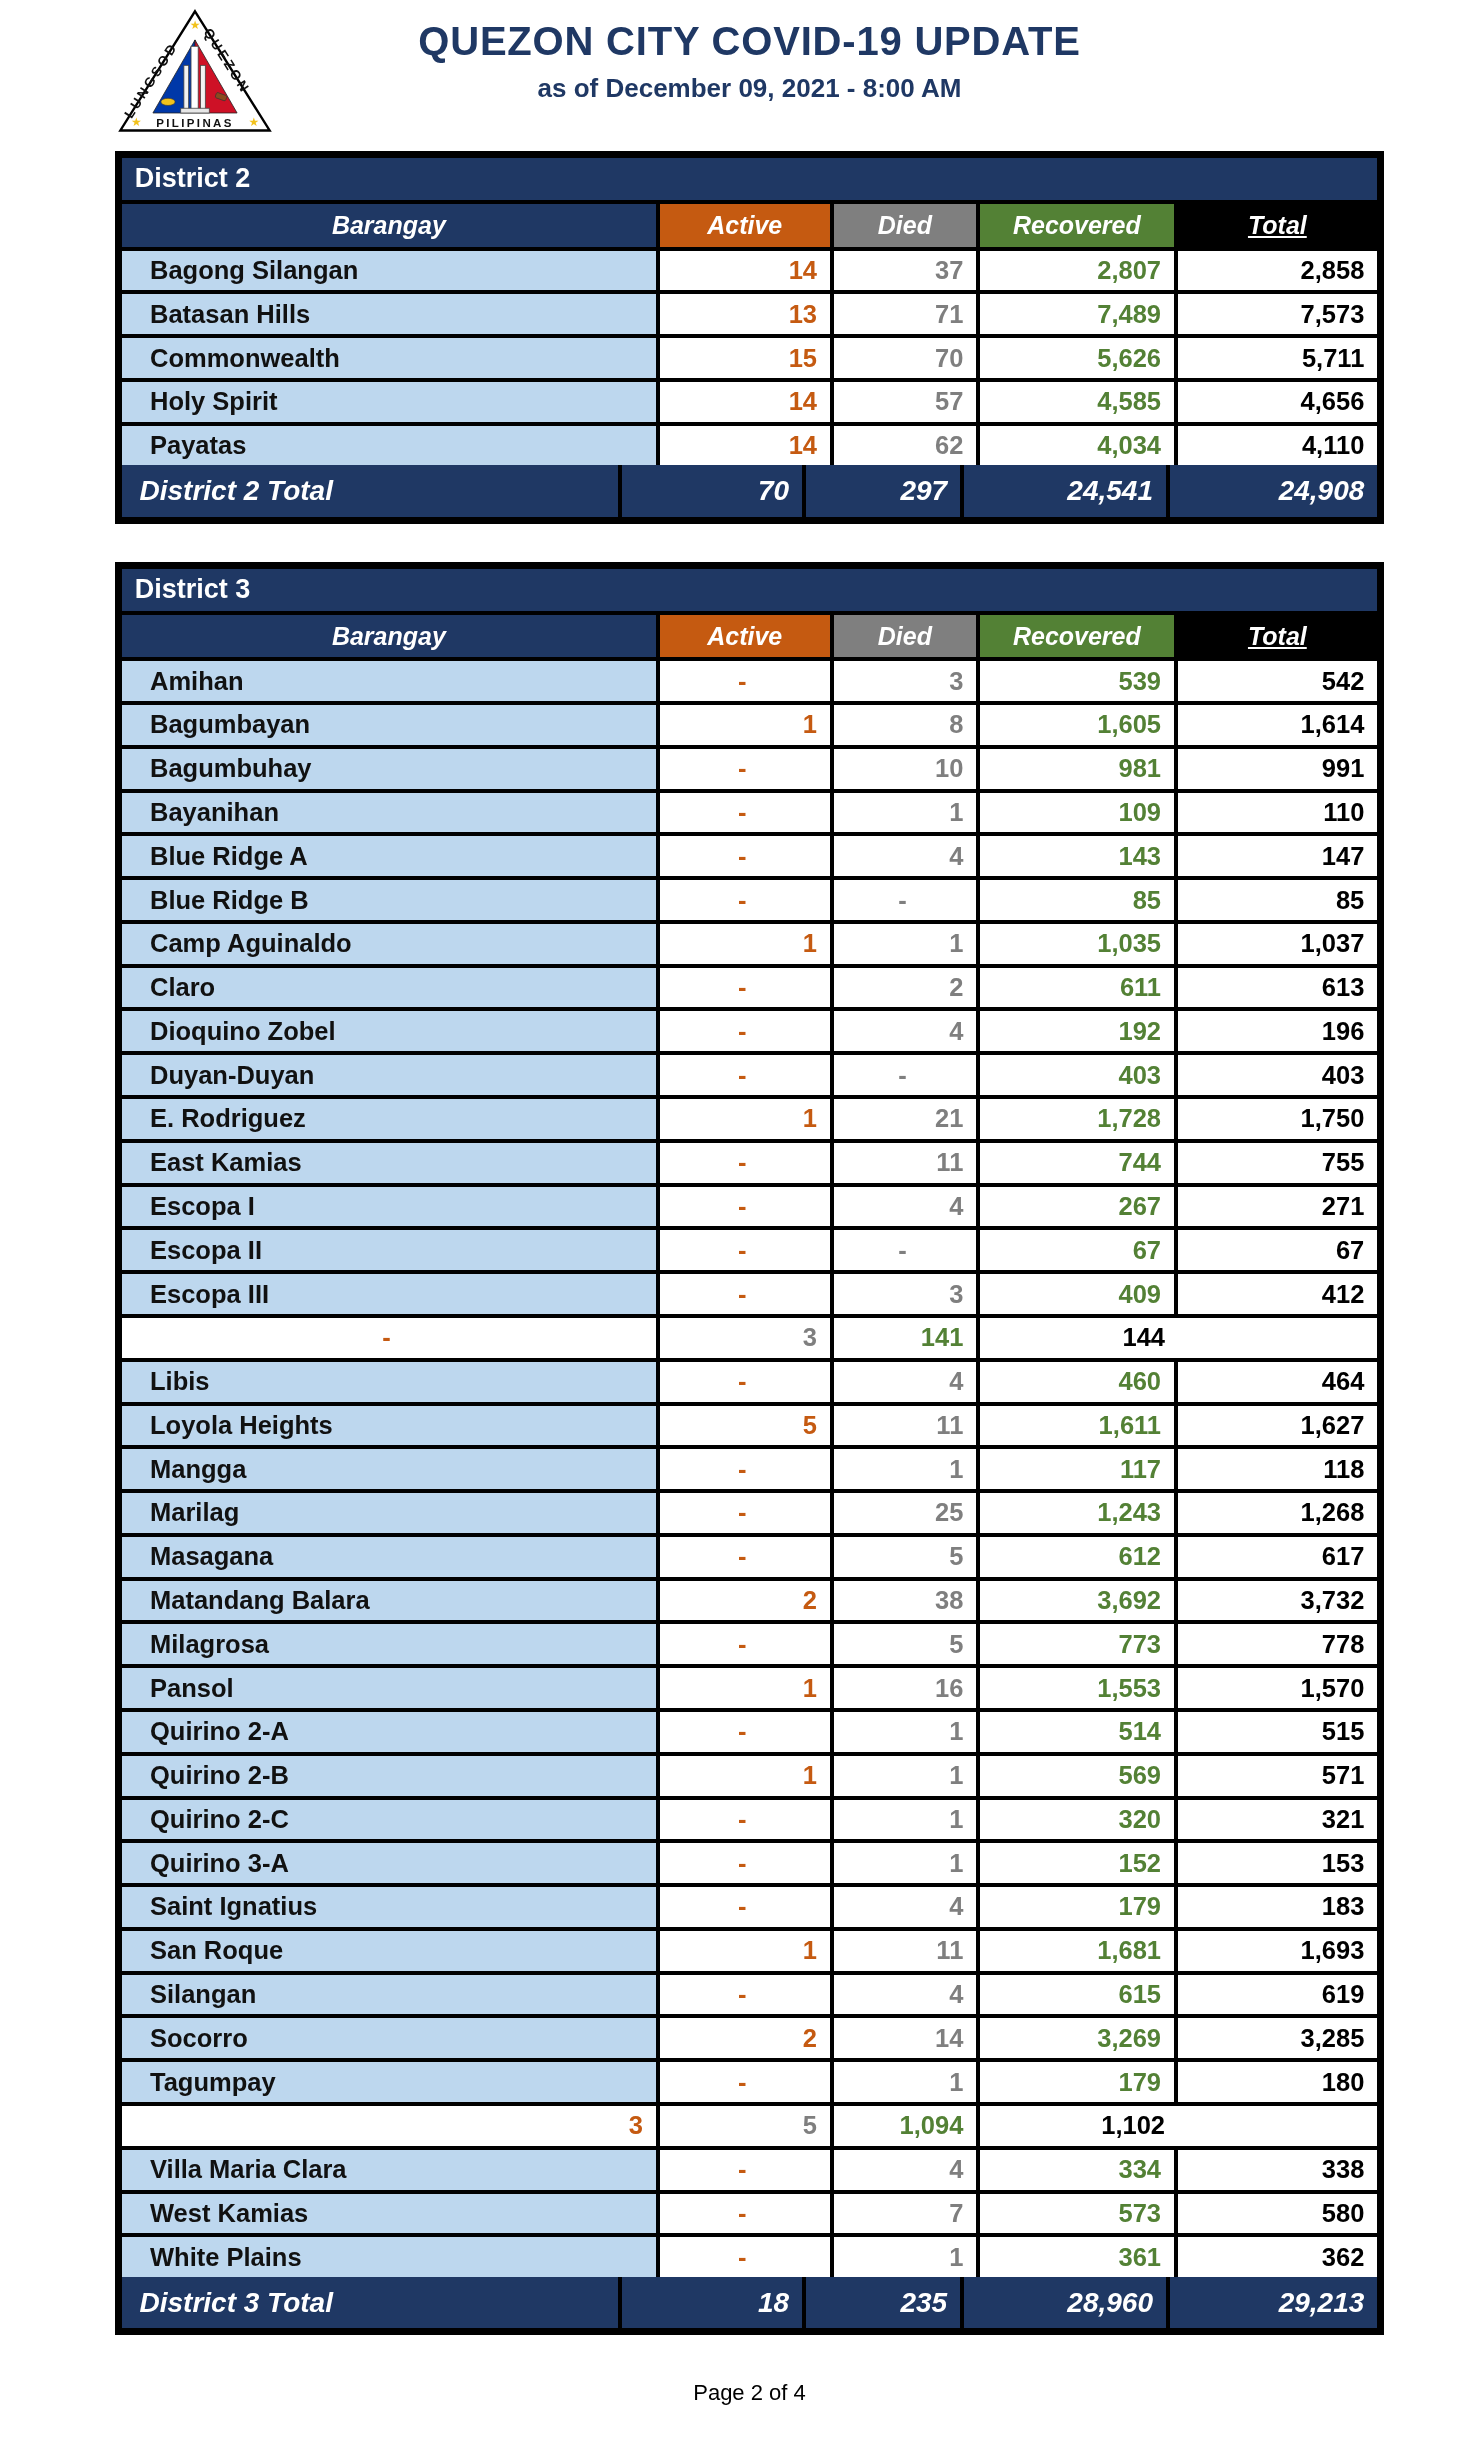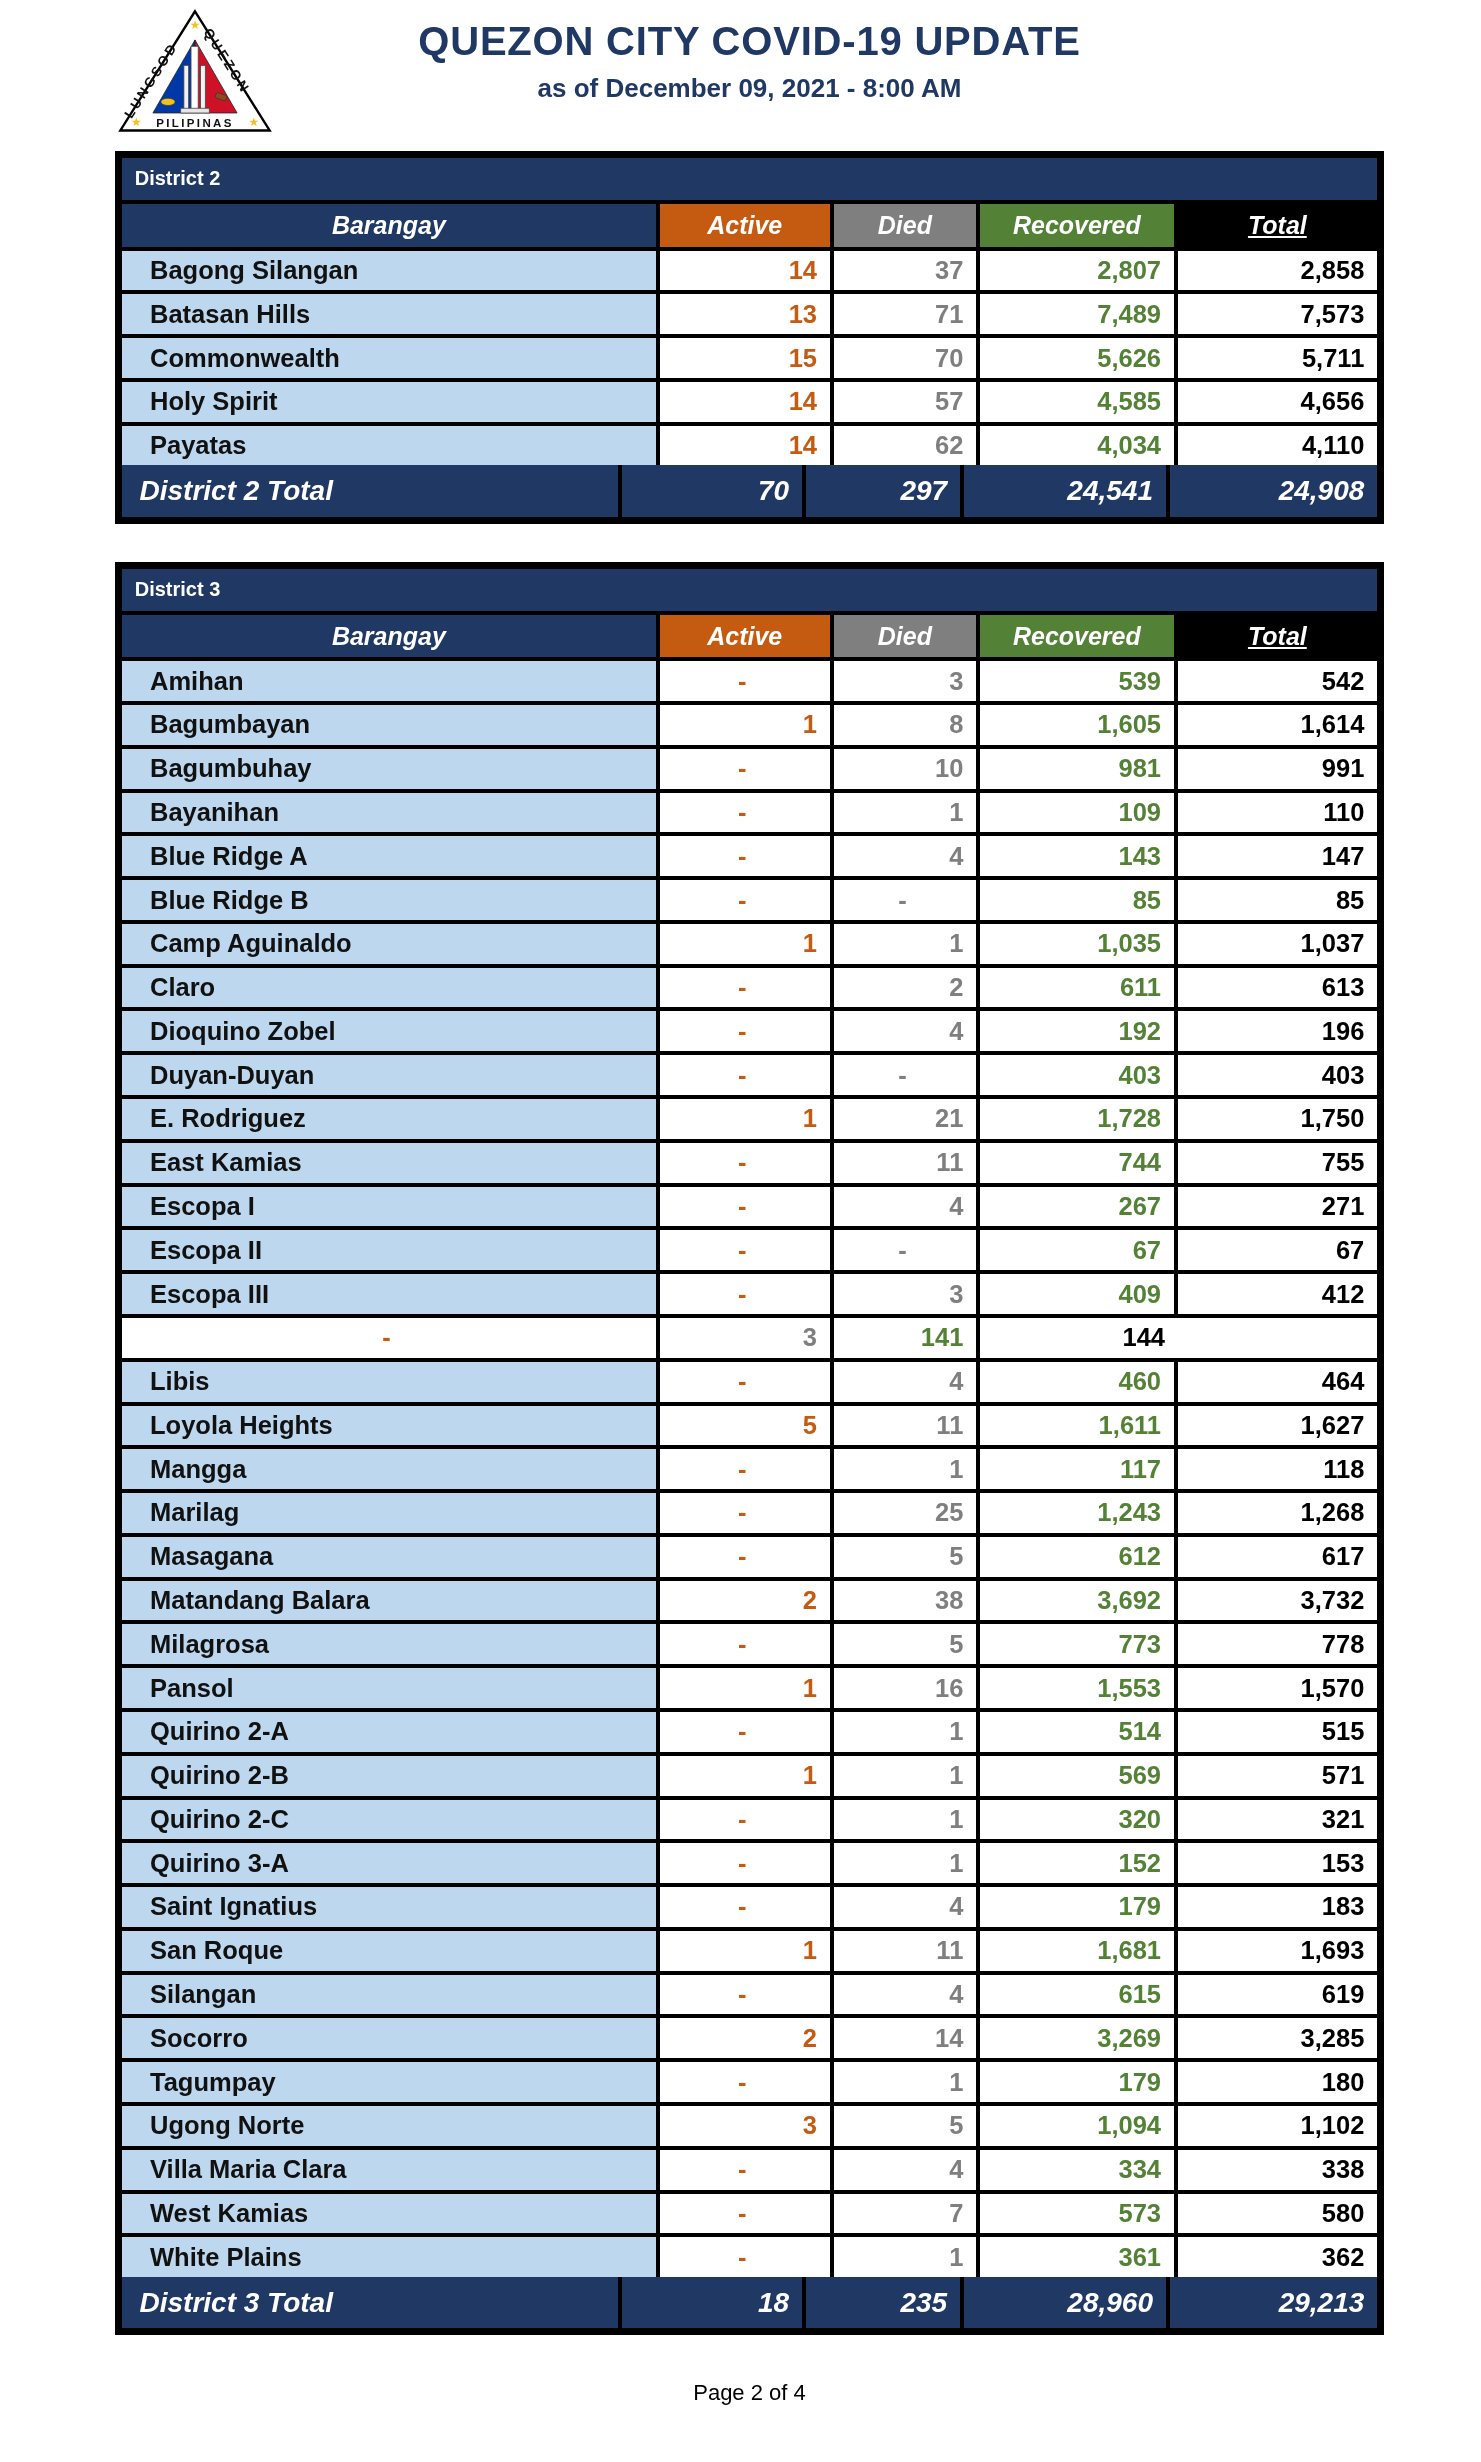--- a/index.html
+++ b/index.html
@@ -13,21 +13,21 @@
     font-family:"Liberation Sans", sans-serif;color:#000;overflow:hidden;
   }
   .page-header{position:relative;height:151px;padding-top:19px;}
   .logo-wrap{position:absolute;left:114px;top:8px;width:162px;height:129px;}
   .header-titles{width:1269px;margin-left:115px;text-align:center;}
   .main-title{font-size:40px;font-weight:bold;color:var(--navy);letter-spacing:0.8px;line-height:45px;}
   .sub-title{font-size:26px;font-weight:bold;color:var(--navy);margin-top:9.6px;line-height:29px;}
 
   .covid-table{margin-left:115px;width:1269px;border:7.2px solid var(--black);background:#fff;}
   .table-title{
-    background:var(--navy);color:#fff;font-weight:bold;font-size:20px;
+    background:var(--navy);color:#fff;font-weight:bold;font-size:27px;
     line-height:27px;padding:7.2px 0 8px 12.7px;border-bottom:4px solid var(--black);
   }
   .hdr-row,.data-row,.total-row{display:grid;grid-template-columns:680fr 220fr 185fr 250fr 252fr;}
   .hdr-row{border-bottom:4px solid var(--black);}
   .hdr-cell{
     color:#fff;font-weight:bold;font-style:italic;font-size:25px;line-height:28px;
     text-align:center;padding:7.2px 0;border-right:4px solid var(--black);
   }
   .hdr-cell:last-child{border-right:none;}
   .hdr-cell.c-barangay{background:var(--navy);}
@@ -392,21 +392,20 @@
         <div class="cell total">3,285</div>
       </div>
       <div class="data-row">
         <div class="cell name">Tagumpay</div>
         <div class="cell active dash">-</div>
         <div class="cell died">1</div>
         <div class="cell recovered">179</div>
         <div class="cell total">180</div>
       </div>
       <div class="data-row">
-        <div class="cell name">Ugong Norte</div>
         <div class="cell active">3</div>
         <div class="cell died">5</div>
         <div class="cell recovered">1,094</div>
         <div class="cell total">1,102</div>
       </div>
       <div class="data-row">
         <div class="cell name">Villa Maria Clara</div>
         <div class="cell active dash">-</div>
         <div class="cell died">4</div>
         <div class="cell recovered">334</div>

